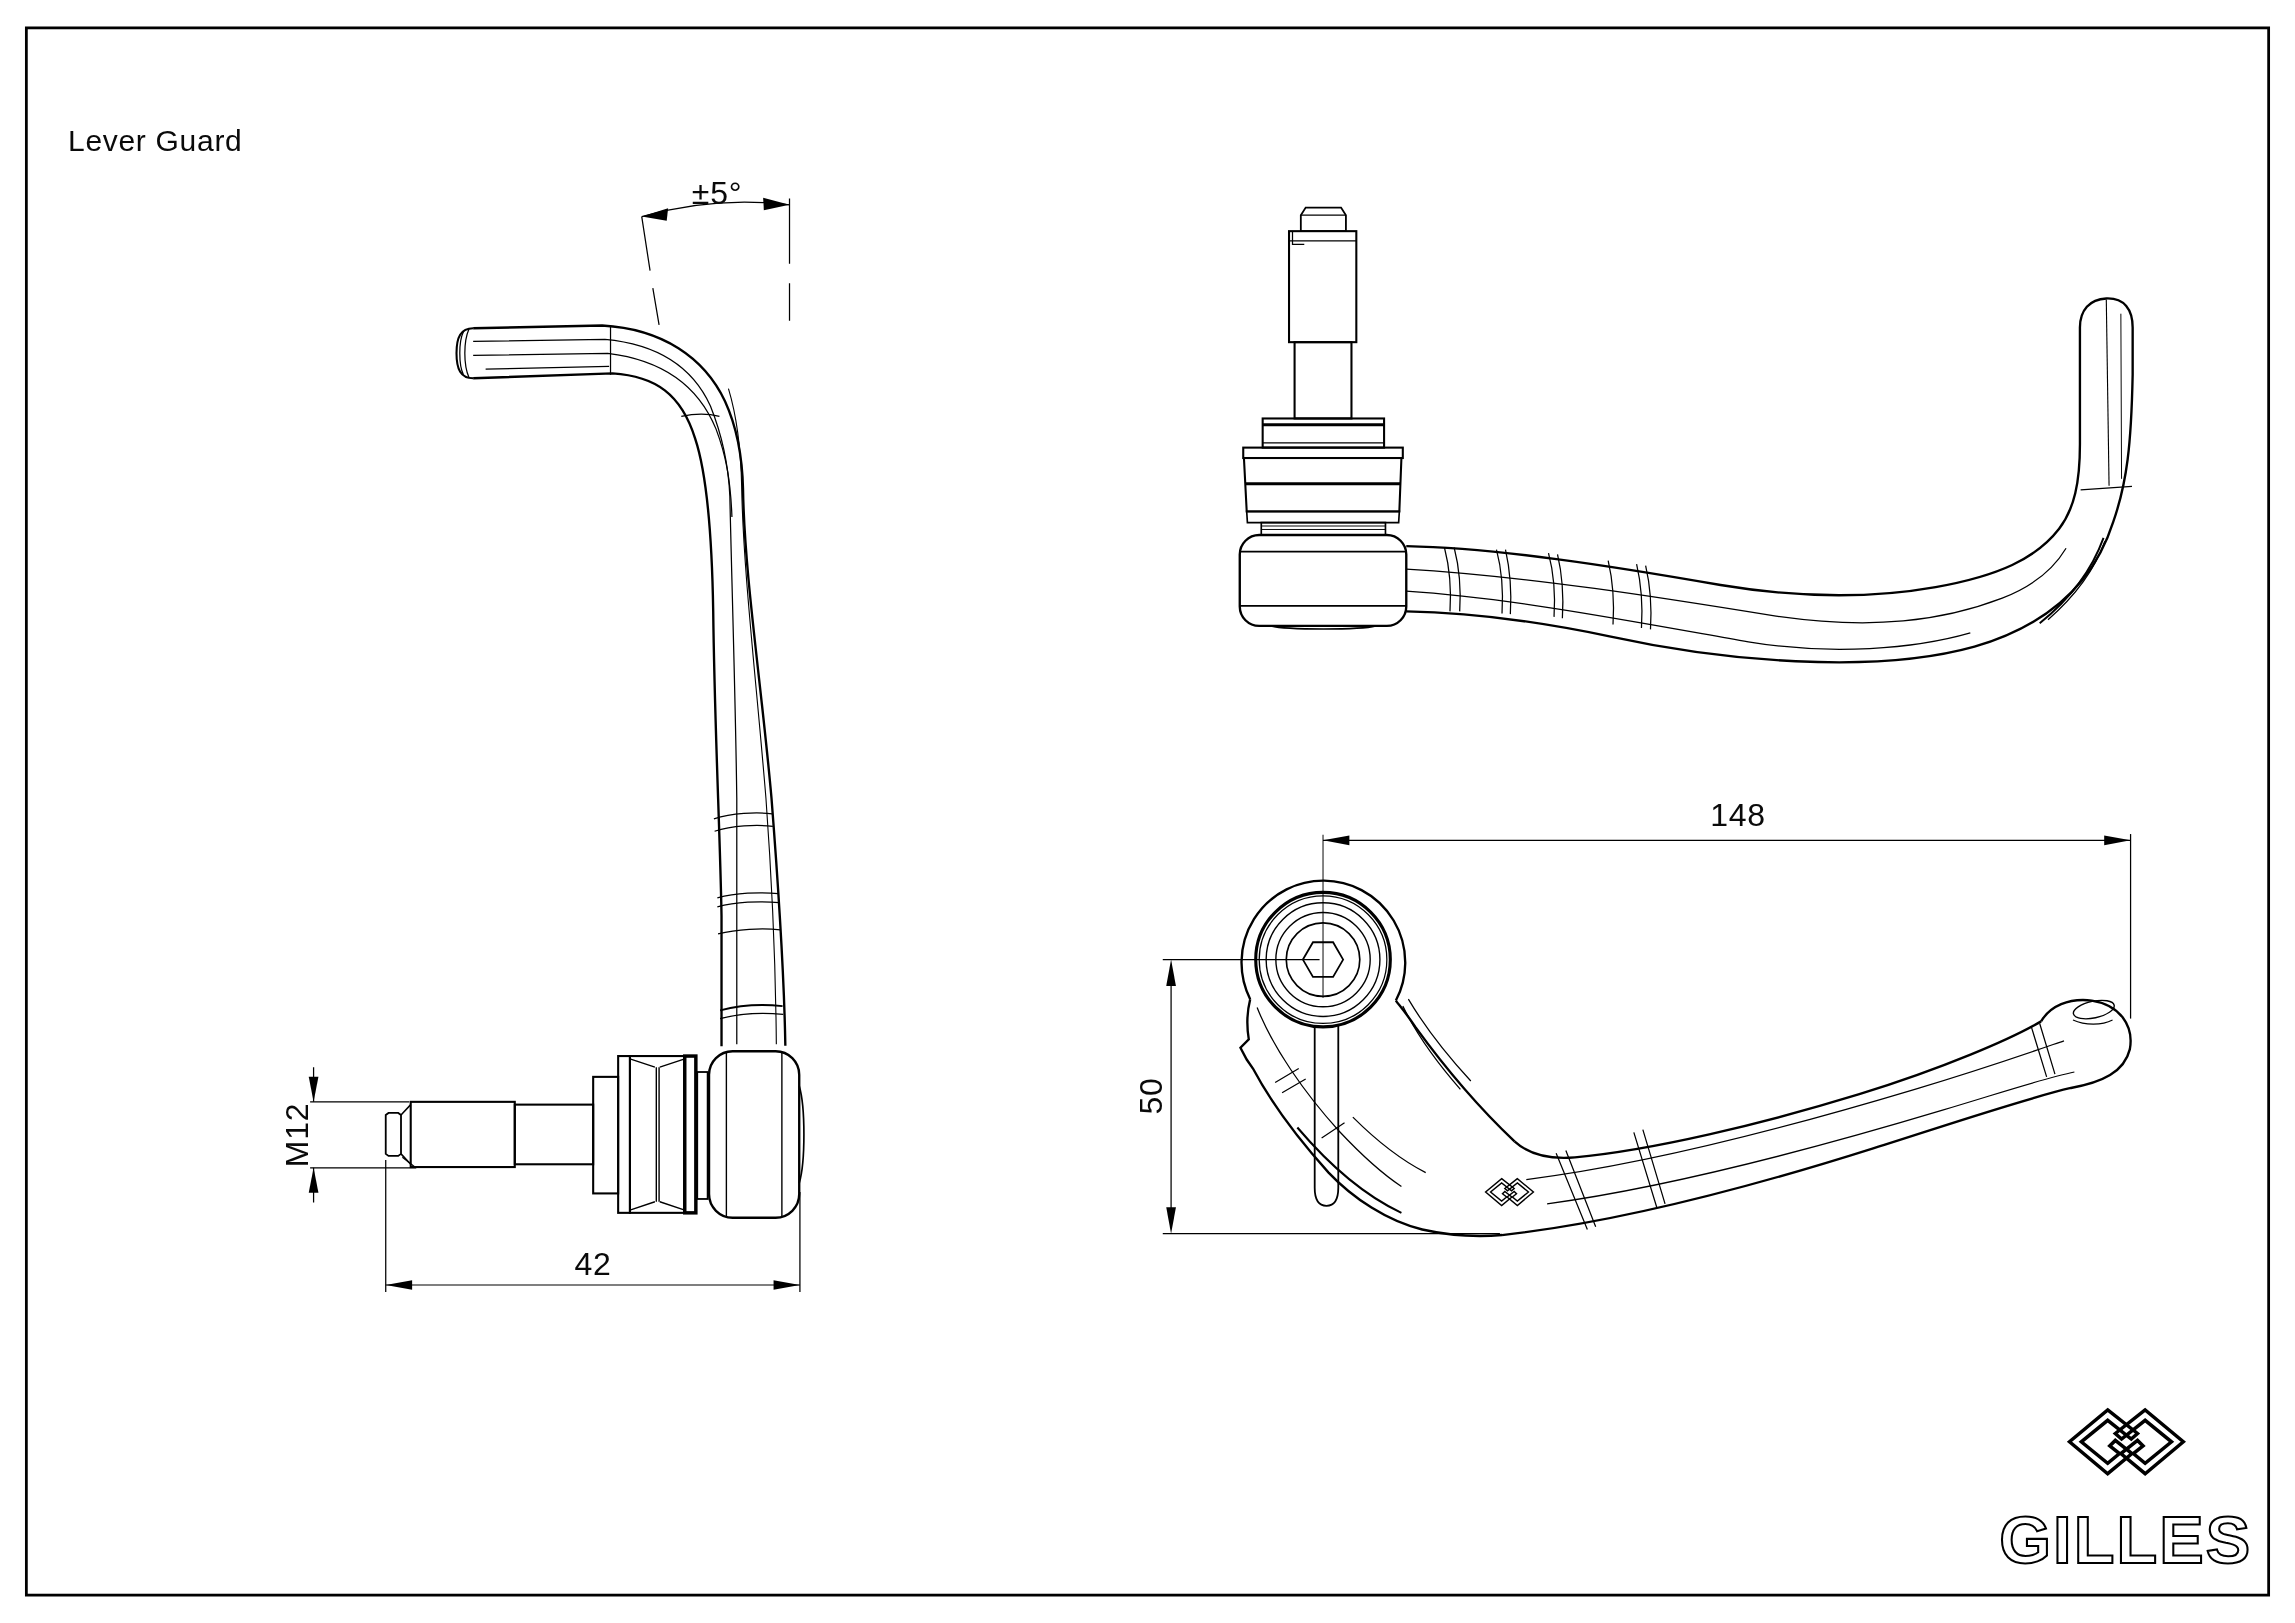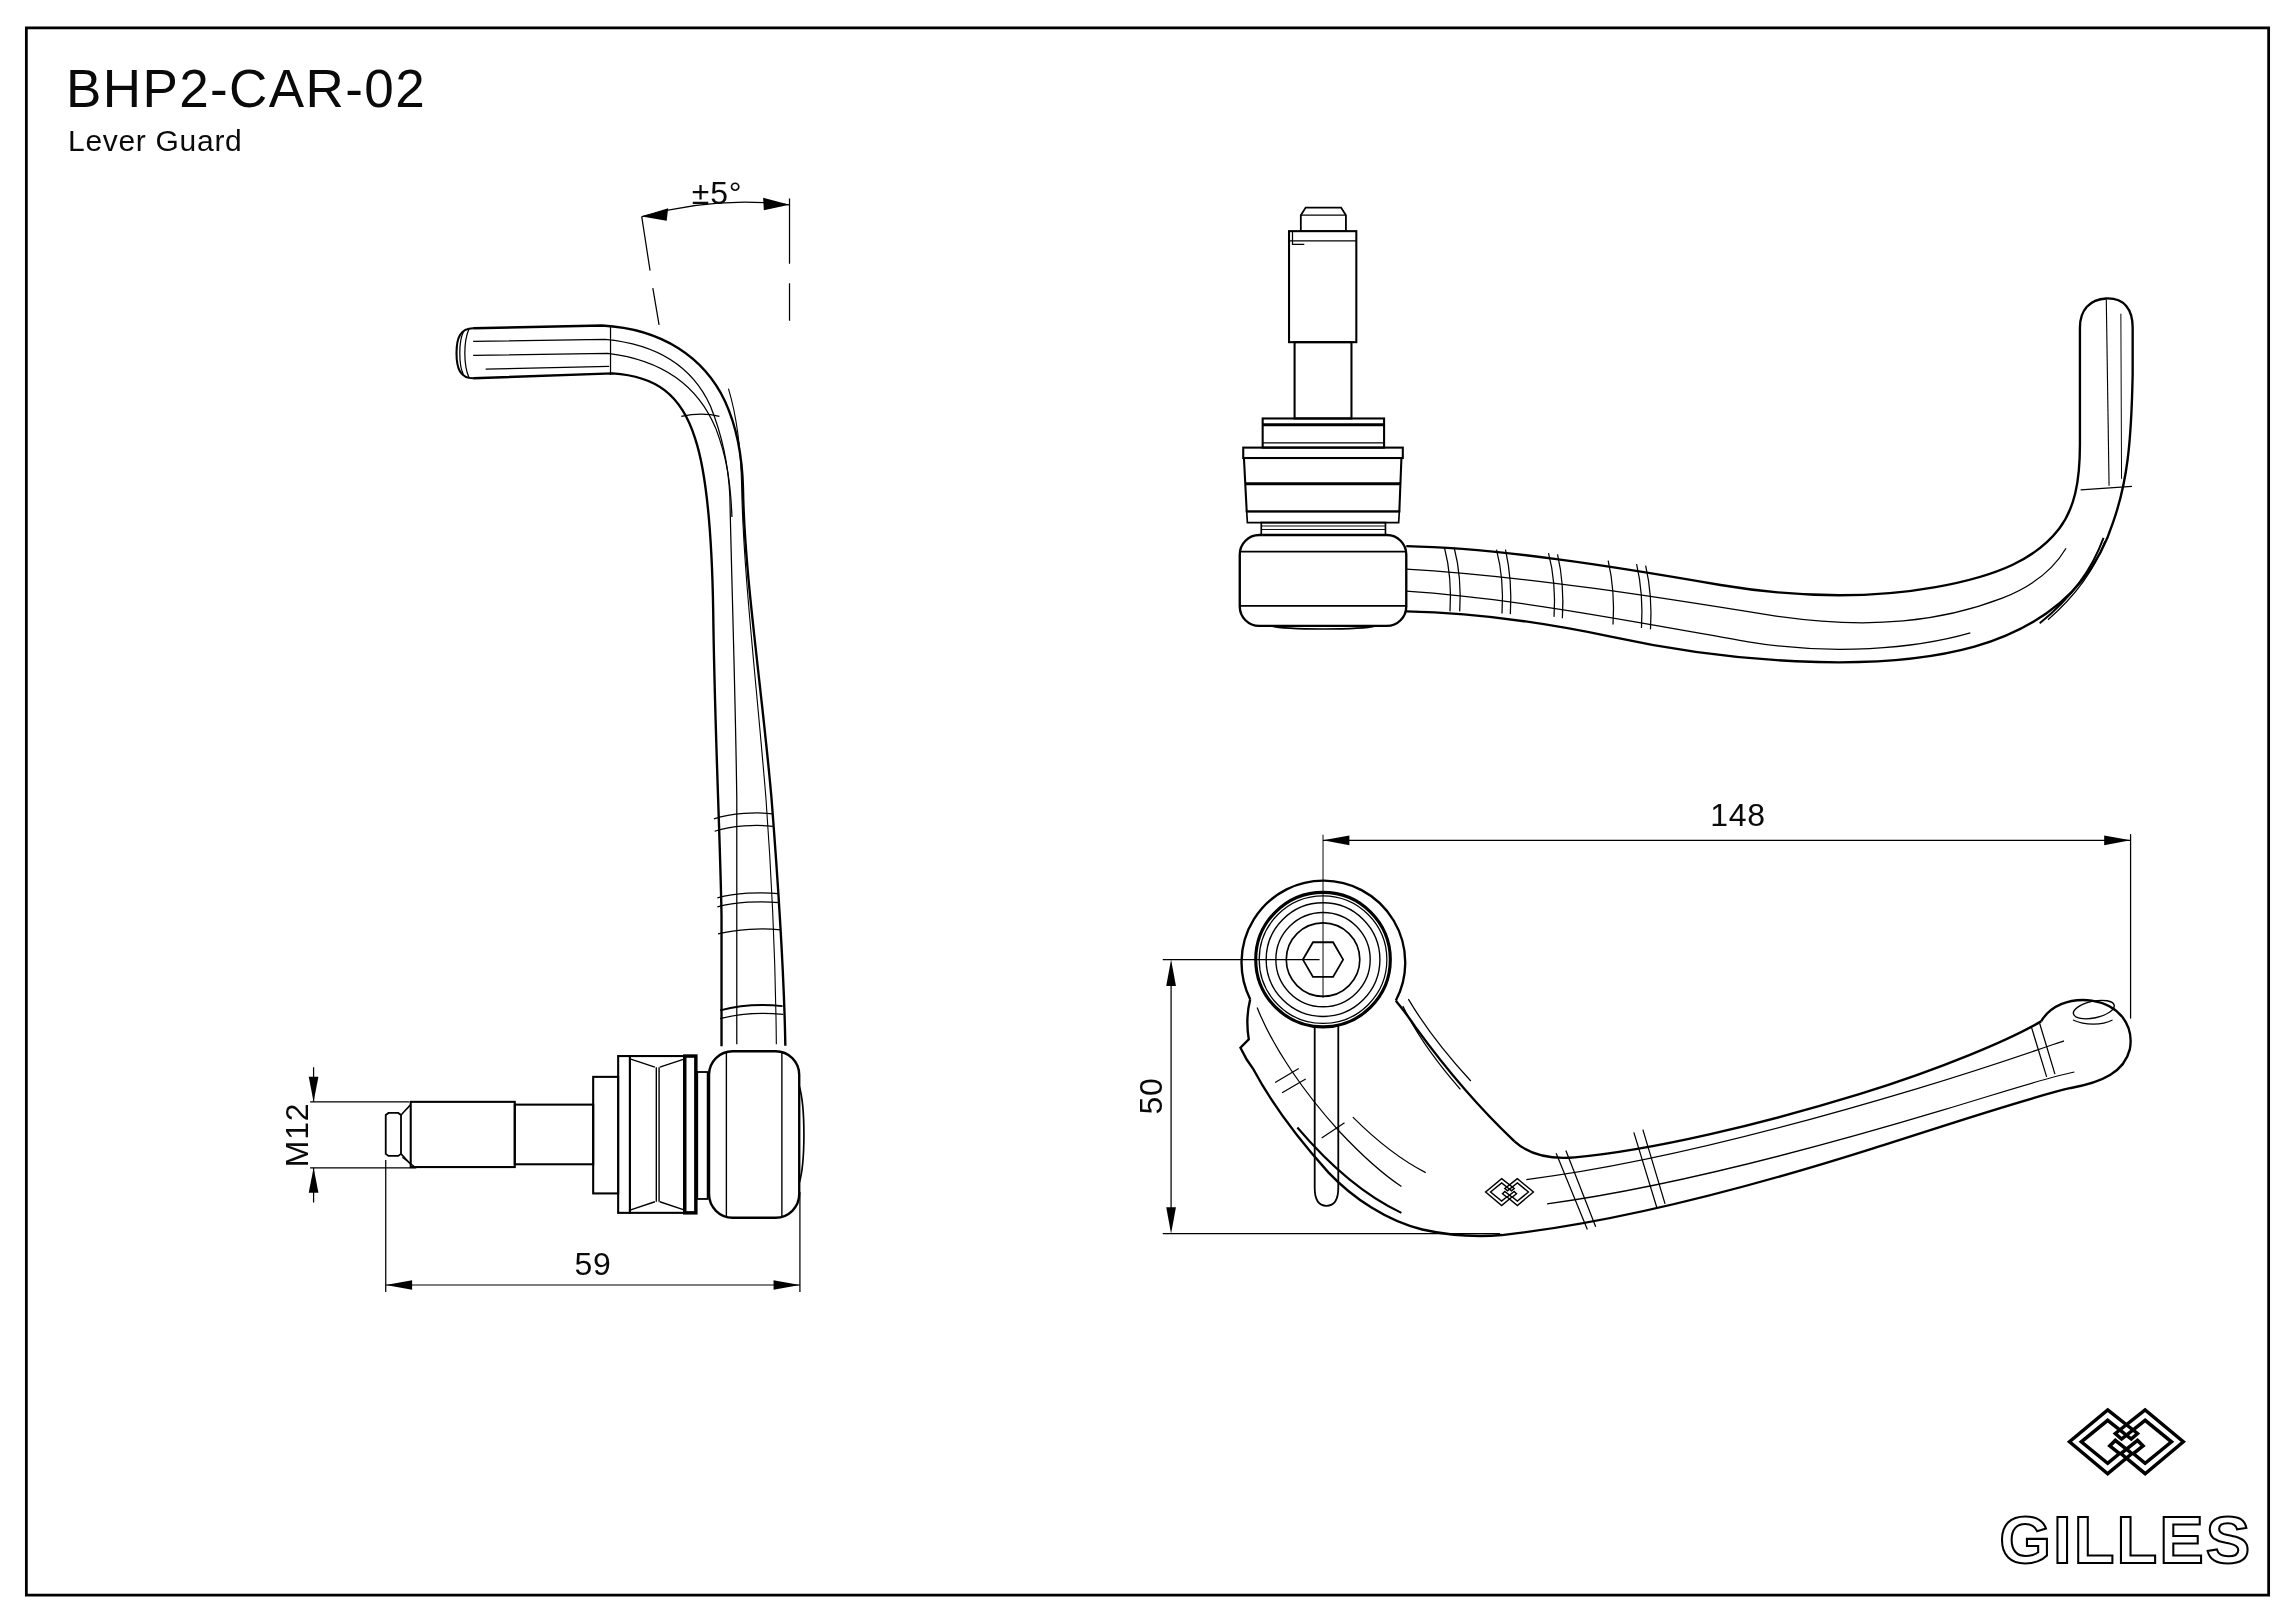--- a/index.html
+++ b/index.html
@@ -222,21 +222,20 @@
       <path d="M1688,1383 L1681,1421 L1695,1421 Z" fill="#000" stroke="none"></path>
       <path d="M1688,1778 L1681,1740 L1695,1740 Z" fill="#000" stroke="none"></path>
     </g>
 
     <g>
       <use href="#gg-monogram" transform="translate(2975,2028)"></use>
       <text x="3064" y="2252" text-anchor="middle" font-family="Liberation Sans, sans-serif" font-size="96" font-weight="bold" letter-spacing="3" fill="#ffffff" stroke="#000000" stroke-width="3">GILLES</text>
     </g>
   </svg>
 
-  <div class="txt title">BHP2-CAR-02</div>
   <div class="txt subtitle">Lever Guard</div>
   <div class="txt dim d-angle">±5°</div>
   <div class="txt dim rot d-m12">M12</div>
-  <div class="txt dim d-76">59</div>
+  <div class="txt dim d-76">42</div>
   <div class="txt dim d-148">148</div>
   <div class="txt dim rot d-50">50</div>
 </div>
 
 
 </body></html>

